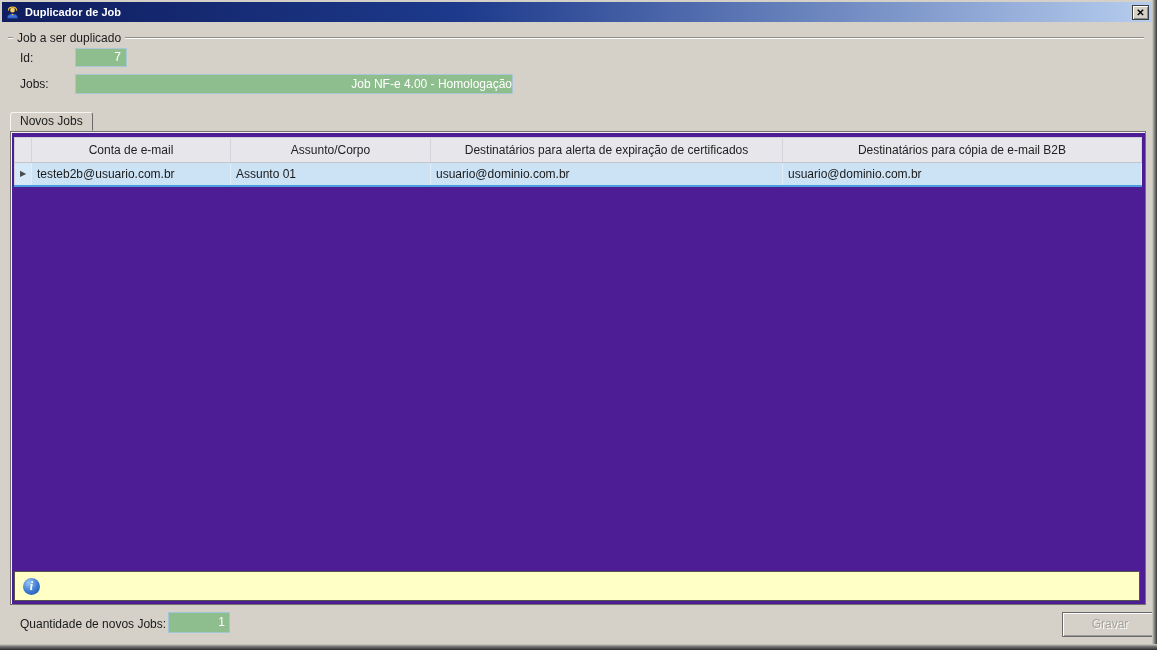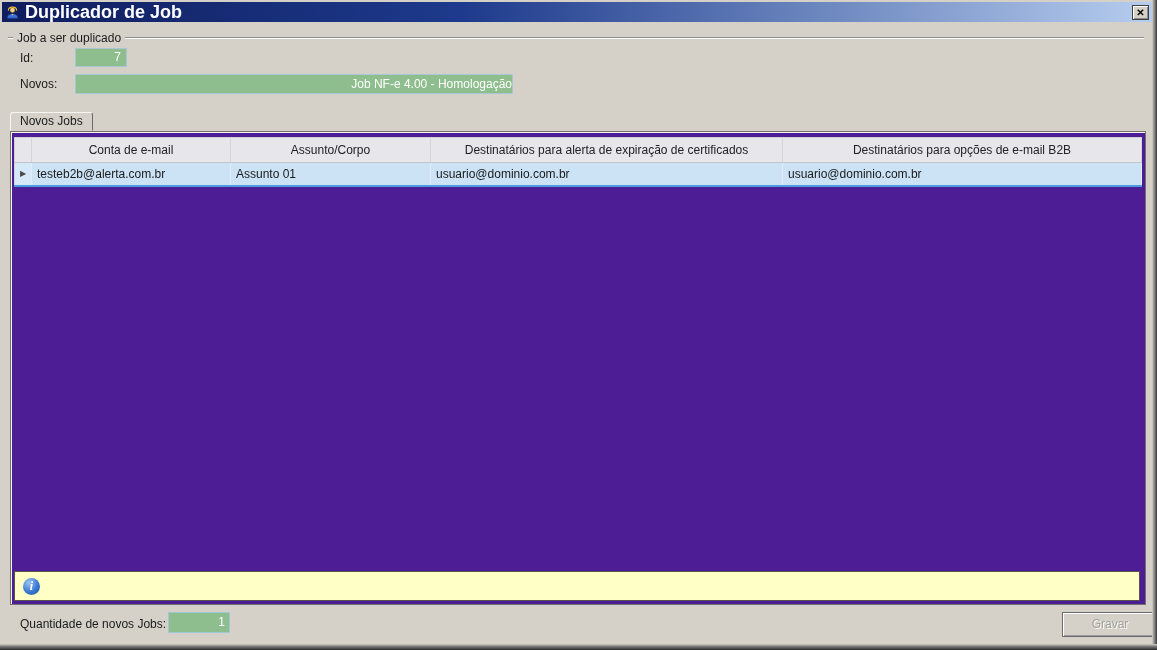--- a/index.html
+++ b/index.html
@@ -10,21 +10,21 @@
   }
   .edge-right{position:absolute;top:0;right:0;width:5px;height:100%;
     background:linear-gradient(to right,#d5d1c9,#8a8a8a 45%,#3a3a3a);}
   .edge-bottom{position:absolute;left:0;bottom:0;width:100%;height:6px;
     background:linear-gradient(to bottom,#d5d1c9,#7a7a7a 40%,#2a2a2a);}
   
   .titlebar{position:absolute;left:2px;top:2px;right:5px;height:20px;
     background:linear-gradient(to right,#101d5e 0%,#1d3a8c 40%,#b6cdee 100%);
     display:flex;align-items:center;padding-left:3px;}
   .title-icon{width:15px;height:15px;flex:0 0 auto;}
-  .title-text{color:#ffffff;font-weight:bold;font-size:18px;margin-left:5px;white-space:nowrap;}
+  .title-text{color:#ffffff;font-weight:bold;font-size:11px;margin-left:5px;white-space:nowrap;}
   .close-btn{position:absolute;right:3px;top:3px;width:17px;height:15px;background:#d5d1c9;
     border:1px solid #3f3f3f;box-shadow:inset 1px 1px 0 #ffffff,inset -1px -1px 0 #8a8a8a;
     display:flex;align-items:center;justify-content:center;
     font-size:10px;font-weight:bold;color:#000;cursor:default;line-height:1;}
   
   .groupbox-head{position:absolute;left:8px;top:26px;right:13px;display:flex;align-items:center;}
   .etch{height:2px;border-top:1px solid #8e8e8e;border-bottom:1px solid #fdfdfa;}
   .etch.short{width:5px;}
   .etch.long{flex:1;}
   .group-label{margin:5px 4px;white-space:nowrap;}
@@ -85,47 +85,47 @@
 
   <div class="groupbox-head">
     <div class="etch short"></div>
     <span class="group-label">Job a ser duplicado</span>
     <div class="etch long"></div>
   </div>
 
   <span class="lbl" style="left:20px;top:51px;">Id:</span>
   <div class="green-field" id="id-field">7</div>
 
-  <span class="lbl" style="left:20px;top:77px;">Novos:</span>
+  <span class="lbl" style="left:20px;top:77px;">Jobs:</span>
   <div class="green-field" id="nome-field">Job NF-e 4.00 - Homologação</div>
 
   <div class="tab inactive">Novos Jobs</div>
 
   <div class="tab-panel">
     <table class="grid">
       <colgroup>
           <col style="width: 17px;">
           <col style="width: 199px;">
           <col style="width: 200px;">
           <col style="width: 352px;">
           <col style="width: 359px;">
         </colgroup>
       <thead>
           <tr>
             <th></th>
             <th>Conta de e-mail</th>
             <th>Assunto/Corpo</th>
             <th>Destinatários para alerta de expiração de certificados</th>
-            <th>Destinatários para opções de e-mail B2B</th>
+            <th>Destinatários para cópia de e-mail B2B</th>
           </tr>
         </thead>
       <tbody>
           <tr>
             <td class="rowhdr">▶</td>
-            <td>testeb2b@alerta.com.br</td>
+            <td>testeb2b@usuario.com.br</td>
             <td>Assunto 01</td>
             <td>usuario@dominio.com.br</td>
             <td>usuario@dominio.com.br</td>
           </tr>
         </tbody>
     </table>
 
     <div class="info-bar">
       <div class="info-icon">i</div>
     </div>

